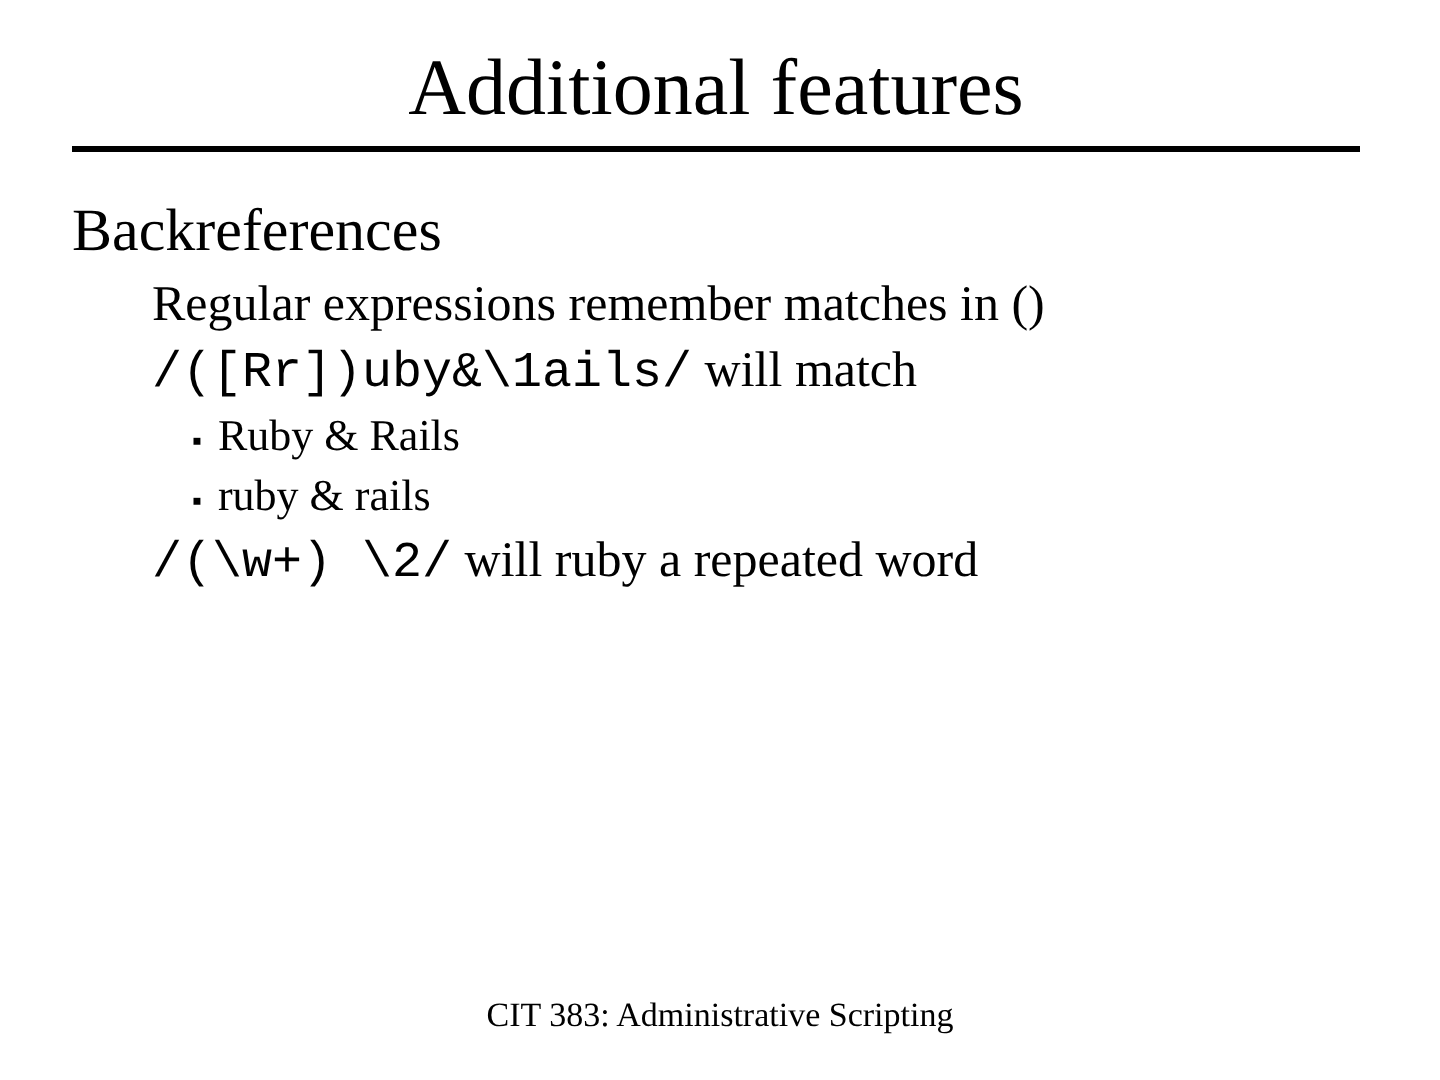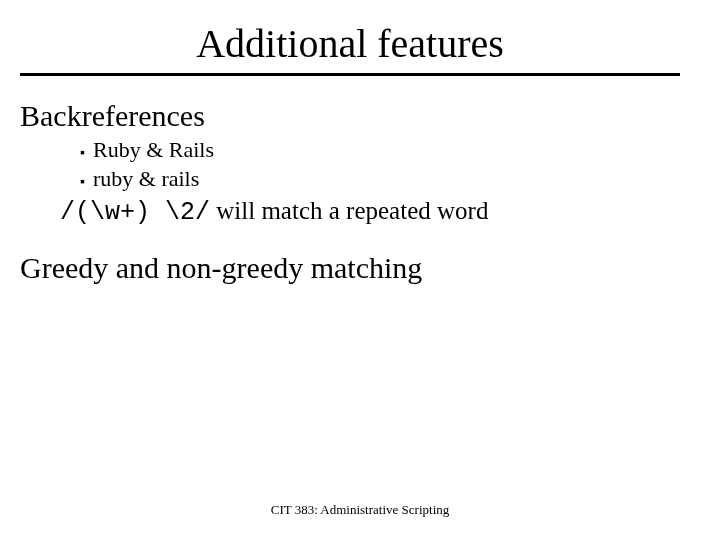--- a/index.html
+++ b/index.html
@@ -9,21 +9,21 @@
     height: 540px;
     background: #ffffff;
     font-family: "Times New Roman", Times, serif;
     color: #000000;
   }
   .slide {
     width: 720px;
     height: 540px;
     position: relative;
     box-sizing: border-box;
-    padding: 20px 40px 0 20px;
+    padding: 20px 40px 0 36px;
   }
   .title {
     font-size: 40px;
     text-align: center;
     margin: 0 0 6px 0;
     font-weight: 400;
   }
   .rule {
     border: none;
     border-top: 3px solid #000;
@@ -58,50 +58,55 @@
   }
   .mono {
     font-family: "Courier New", Courier, monospace;
   }
   .footer {
     position: absolute;
     left: 0;
     right: 0;
     bottom: 22px;
     text-align: center;
-    font-size: 13px;
+    font-size: 17px;
   }
 </style>
 </head>
 <body>
 
 <div class="slide">
 
   <h1 class="title">Additional features</h1>
   <hr class="rule">
 
   <div class="h1">Backreferences</div>
 
+  <div class="lvl2">
+    <p>Regular expressions remember matches in ()</p>
+    <p>
+      <span class="mono">/([Rr])uby&amp;\1ails/</span><span> will match</span>
+    </p>
+  </div>
 
   <div class="lvl3">
     <div class="row">
       <span class="bullet">▪</span>
       <span>Ruby &amp; Rails</span>
     </div>
     <div class="row">
       <span class="bullet">▪</span>
       <span>ruby &amp; rails</span>
     </div>
   </div>
 
   <div class="lvl2">
     <p>
-      <span class="mono">/(\w+) \2/</span><span> will match a repeated word</span>
+      <span class="mono">/(\w+) \2/</span><span> will ruby a repeated word</span>
     </p>
   </div>
 
-  <div class="h1">Greedy and non-greedy matching</div>
 
   <div class="lvl2">
   </div>
 
   <div class="footer">CIT 383: Administrative Scripting</div>
 </div>
 
 </body></html>

